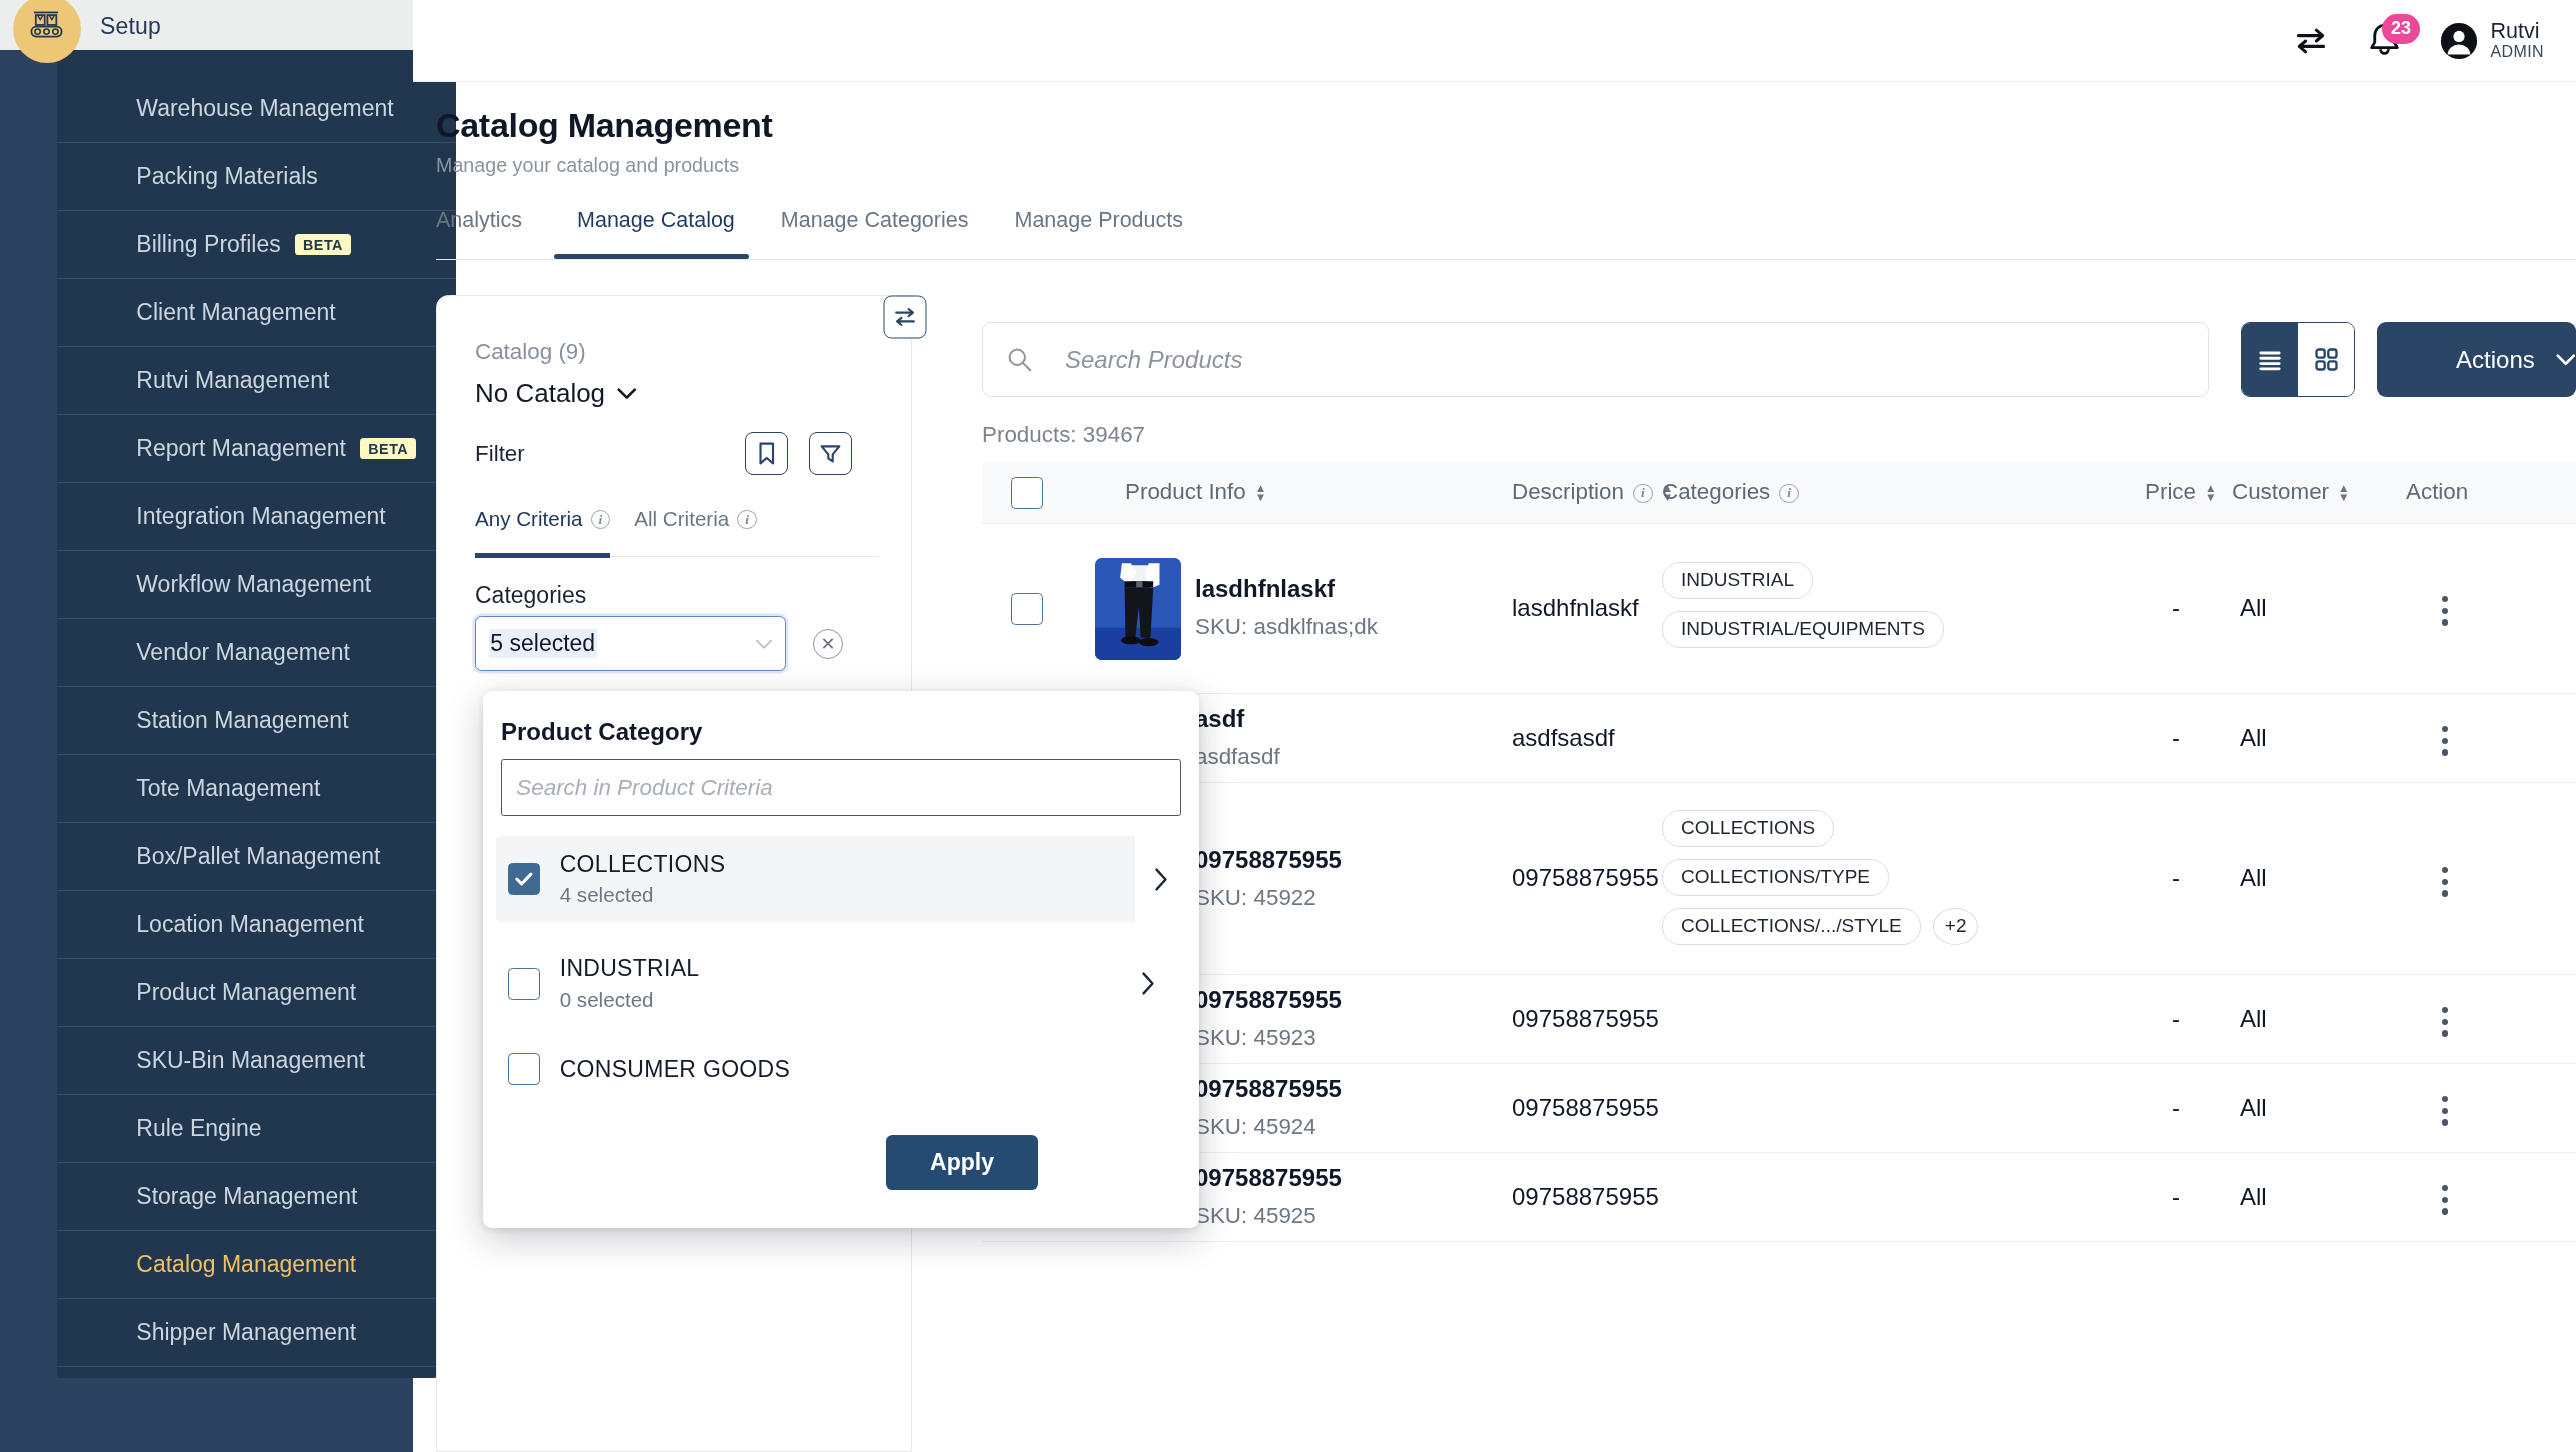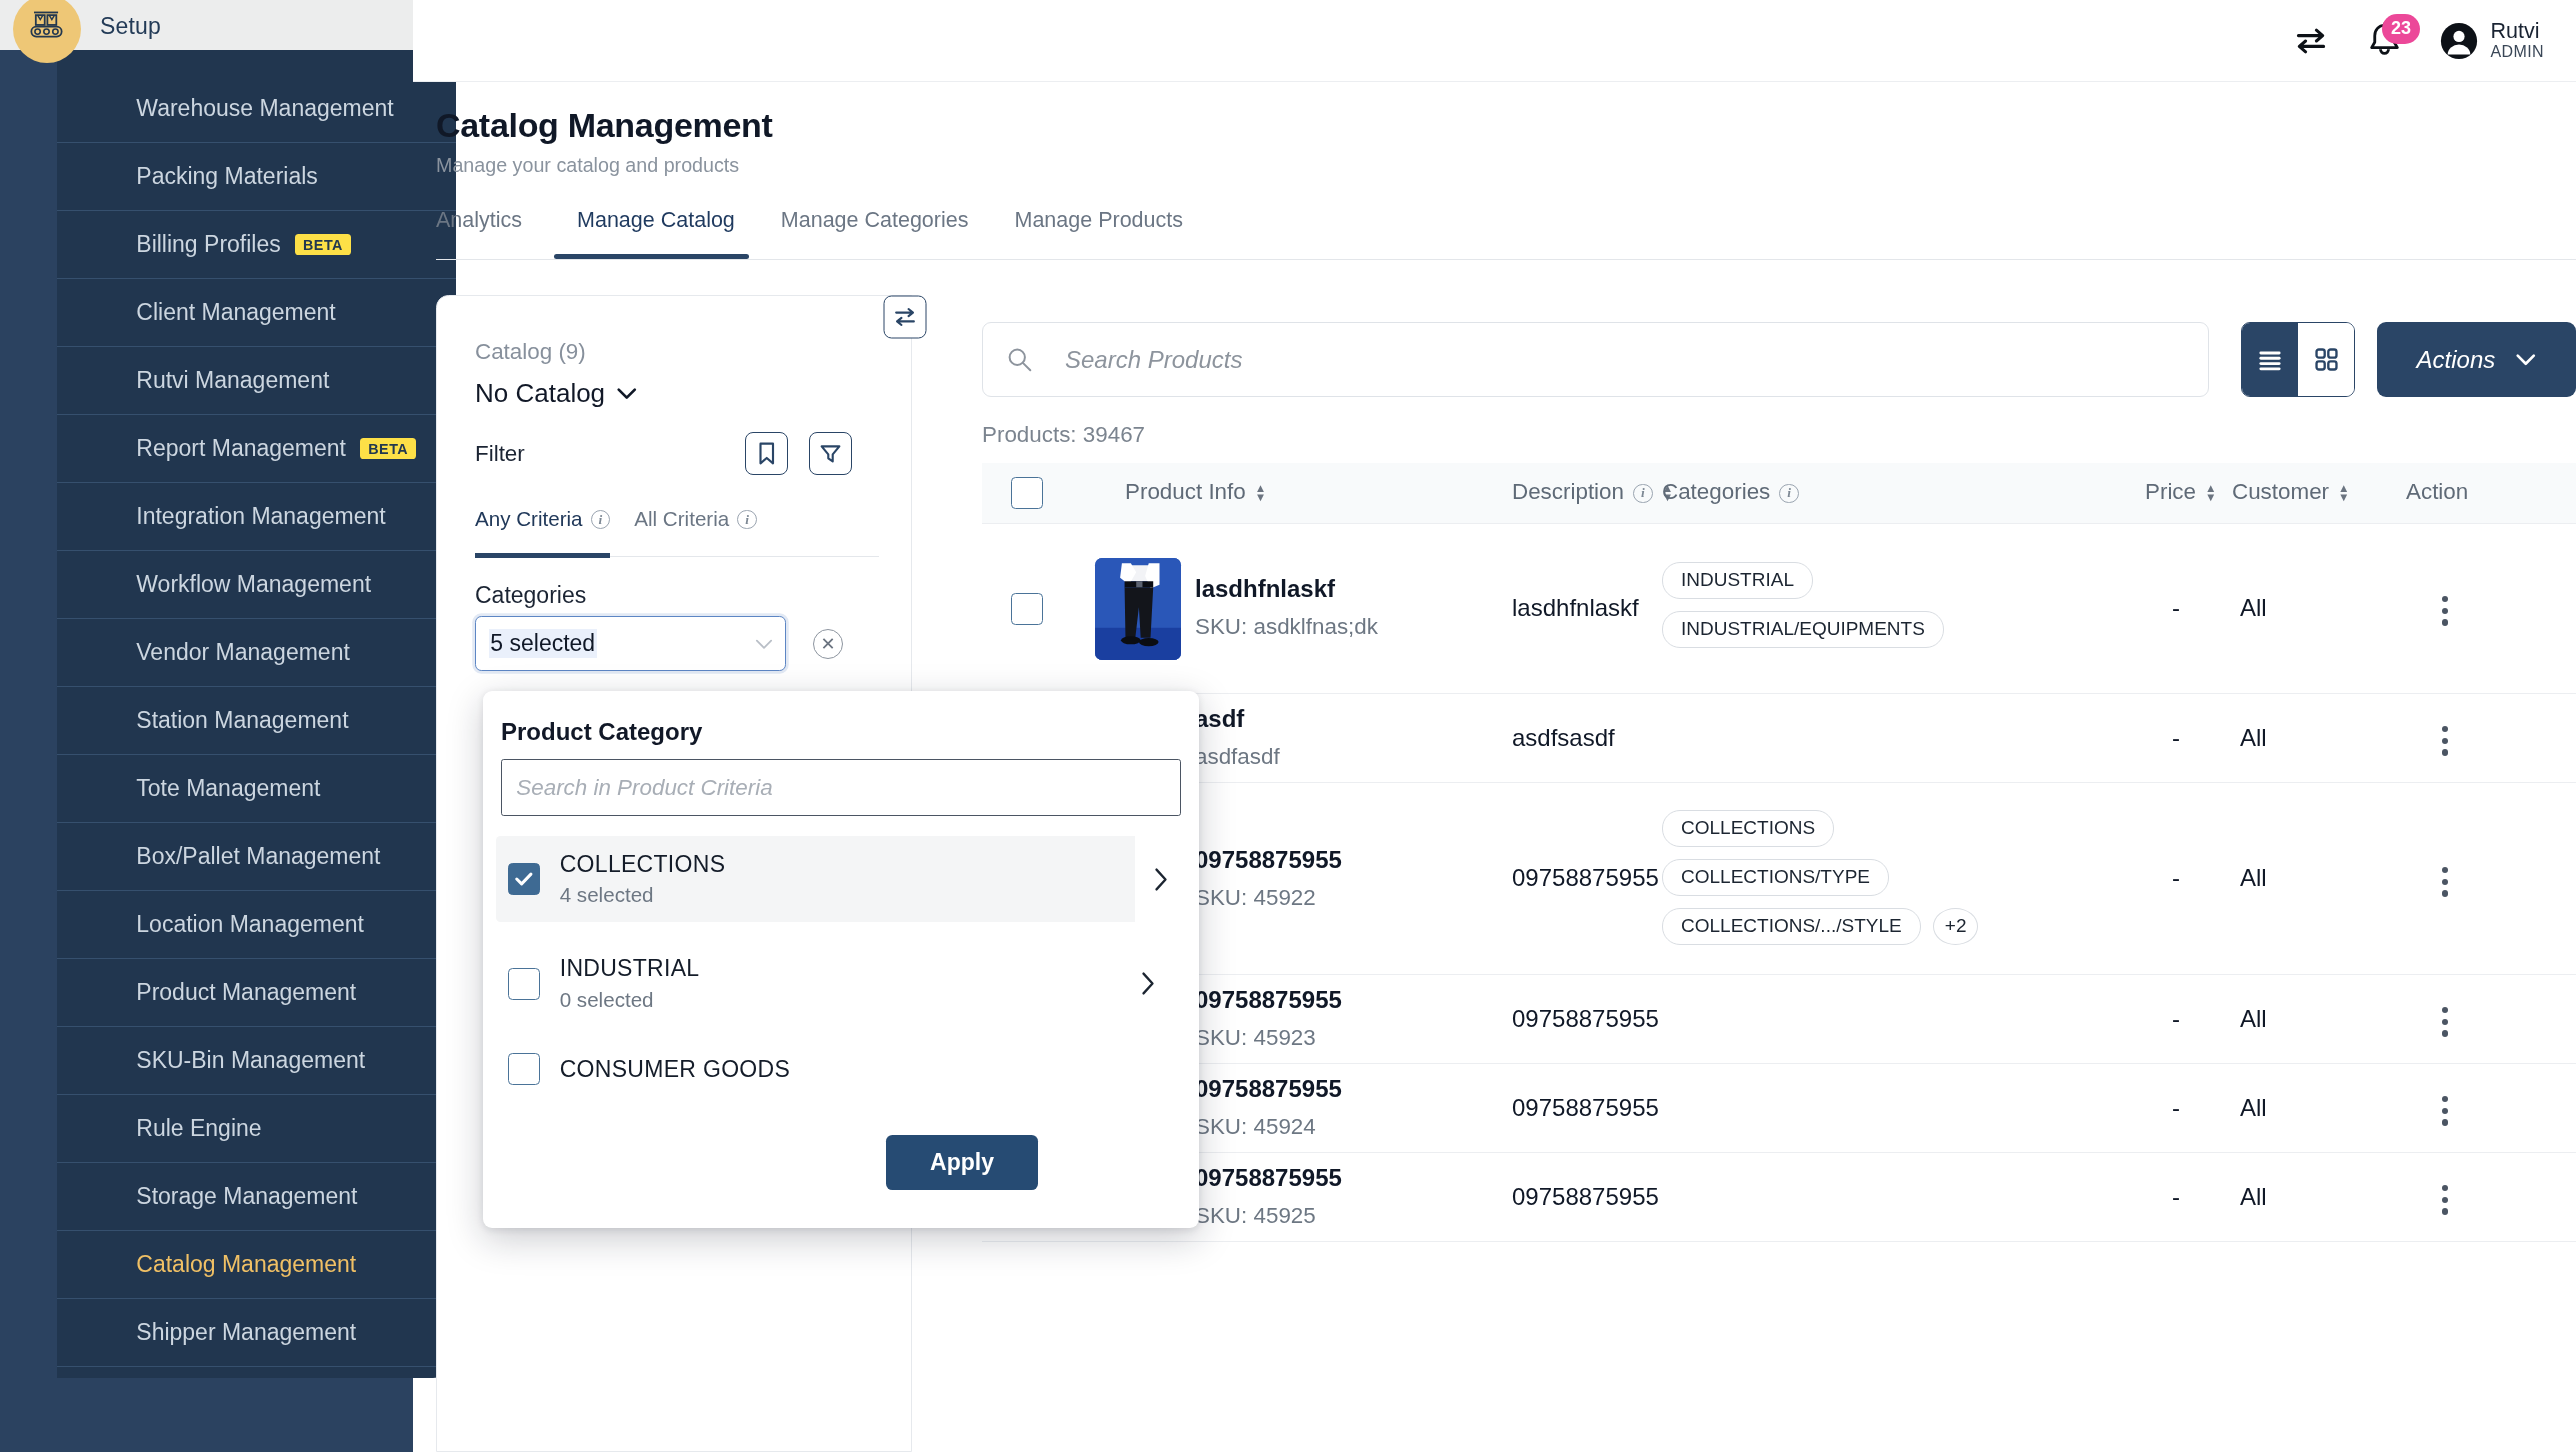--- a/index.html
+++ b/index.html
@@ -40,21 +40,21 @@
   .nav-list { padding: 25px 0 0 0; }
   .nav-item {
     height: 68px; display: flex; align-items: center;
     padding-left: 79px; color: #ccd6e0; font-size: 23px;
     border-bottom: 0.9px solid #36506e; cursor: pointer;
     white-space: nowrap;
   }
   .nav-item:first-child { border-top: none; }
   .nav-item.active { color: #f0c065; }
   .beta-badge {
-    margin-left: 14.3px; background: #fde047; color: #23384f;
+    margin-left: 14.3px; background: #fef9c3; color: #23384f;
     font-size: 14.3px; font-weight: bold; letter-spacing: 0.5px;
     padding: 2.7px 8px; border-radius: 3.6px;
   }
 
   
   .topbar {
     position: absolute; left: 413px; top: 0; right: 0; height: 82px;
     background: #fff; border-bottom: 0.9px solid #eceef1;
     display: flex; align-items: center; justify-content: flex-end;
     padding-right: 32px; gap: 36px;
@@ -213,22 +213,22 @@
   .view-toggle {
     position: absolute; left: 1329px; top: 27px; width: 114px; height: 75px;
     border-radius: 9px; overflow: hidden; display: flex; border: 0.9px solid #2a4566;
   }
   .vt-btn { flex: 1; display: flex; align-items: center; justify-content: center; cursor: pointer; }
   .vt-btn.active { background: #2a4566; }
   .vt-btn.inactive { background: #fff; }
   .actions-btn {
     position: absolute; left: 1465px; top: 27px; width: 199px; height: 75px;
     background: #2a4566; color: #fff; border-radius: 9px;
-    display: flex; align-items: center; justify-content: center; gap: 19.7px;
-    font-size: 24px; cursor: pointer; font-style: italic;
+    display: flex; align-items: center; justify-content: flex-end; gap: 19.7px;
+    font-size: 24px; cursor: pointer;
   }
   .prod-count { position: absolute; left: 70px; top: 127px; font-size: 22.4px; color: #7b848f; }
 
   .thead {
     position: absolute; left: 70px; top: 168px; width: 1594px; height: 61px;
     background: #f8fafb; border-bottom: 0.9px solid #eceef1;
   }
   .th { position: absolute; top: 16px; font-size: 22.4px; color: #5f6a77; display: flex; align-items: center; gap: 9px; }
   .cb-head {
     position: absolute; left: 29px; top: 14.3px; width: 32px; height: 32px;

